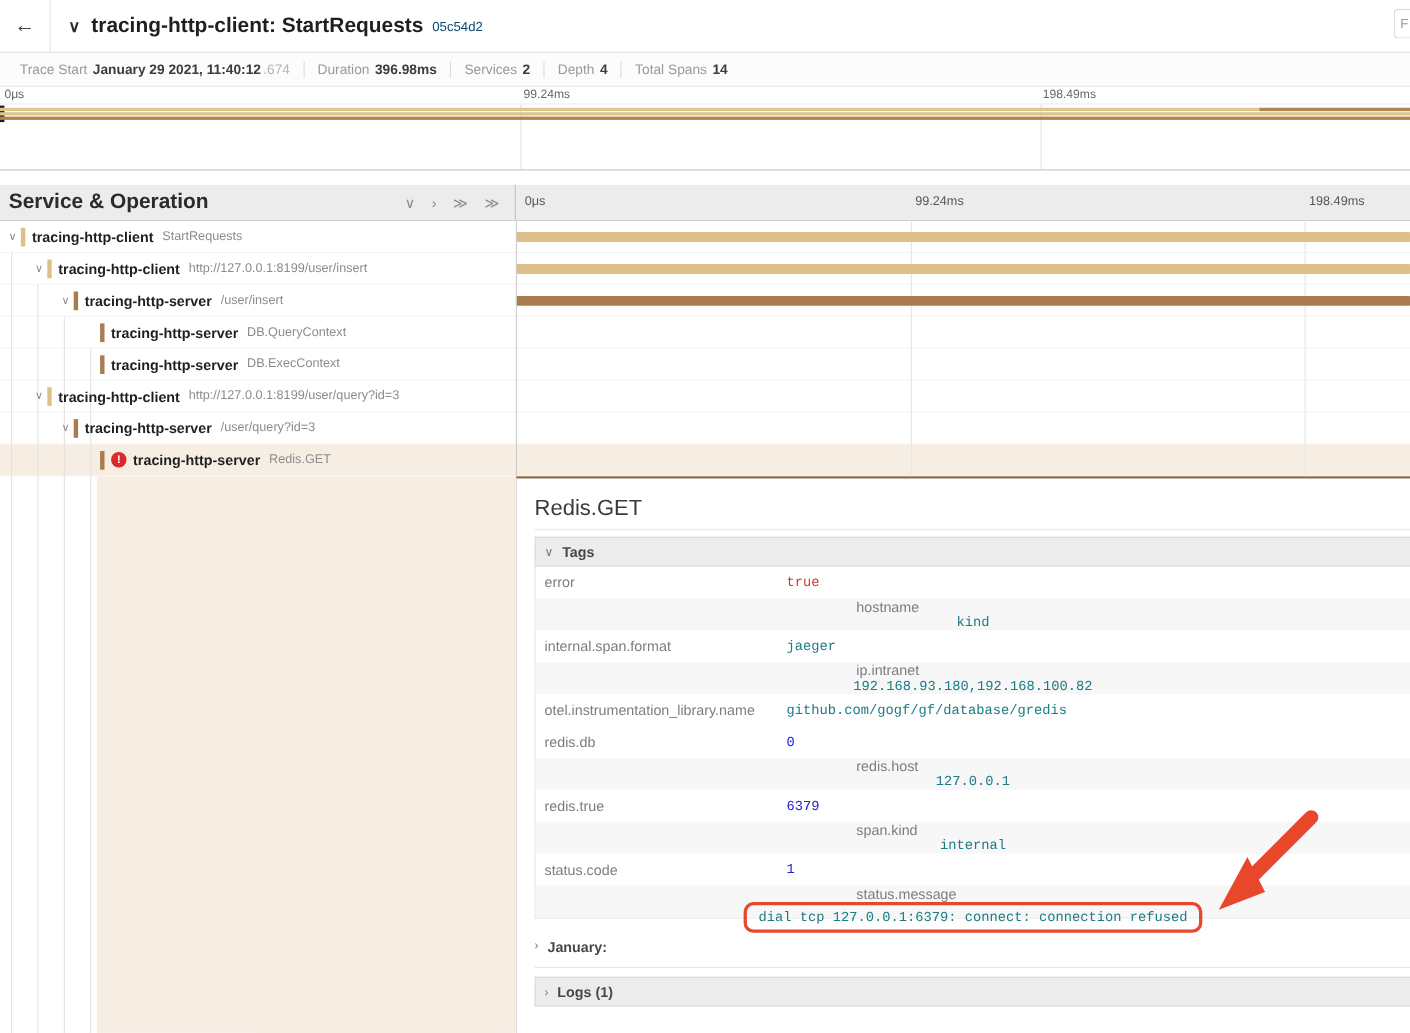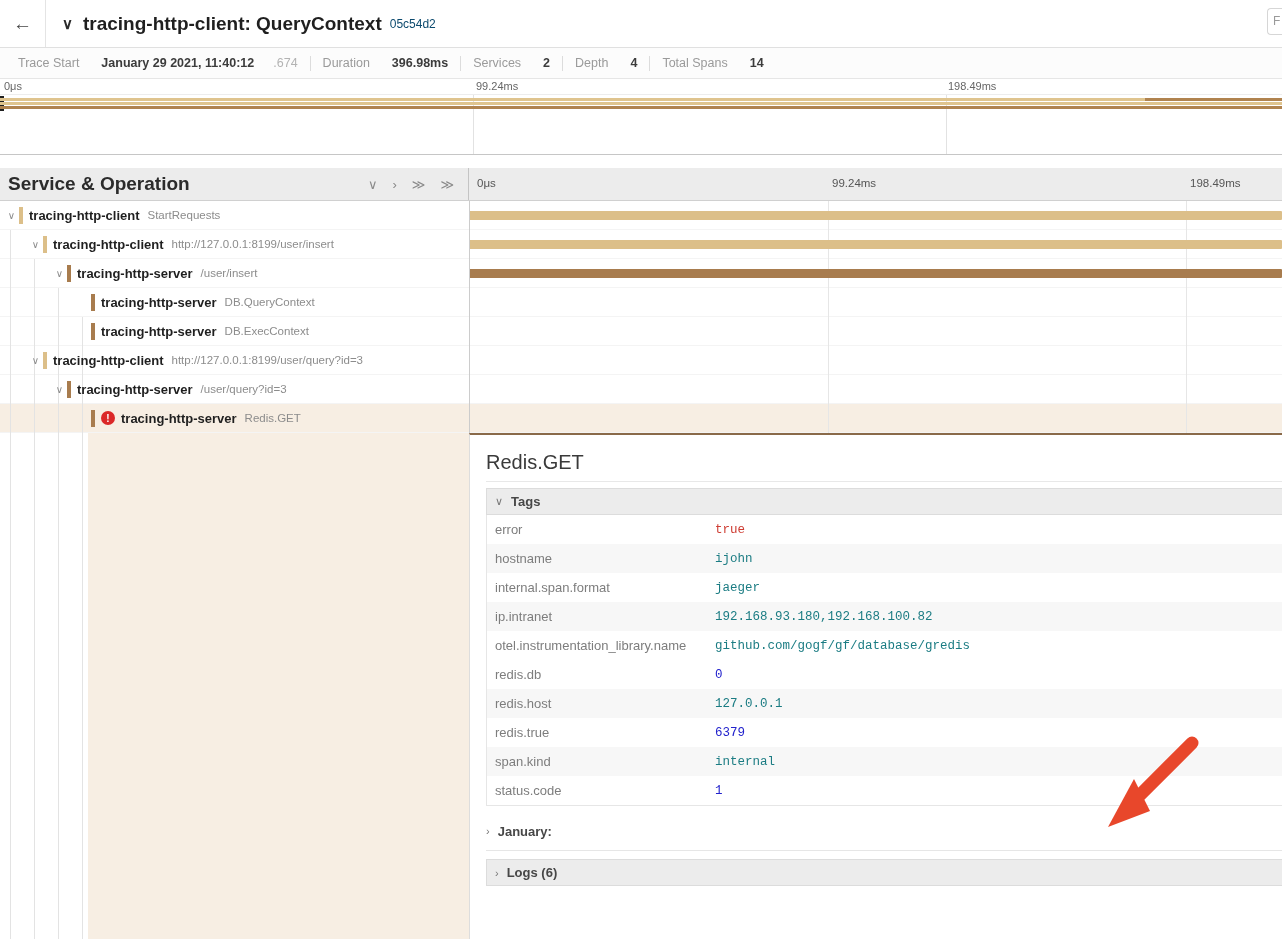--- a/index.html
+++ b/index.html
@@ -10,21 +10,21 @@
   
   .topbar { position:relative; display:flex; align-items:center; height:48px; border-bottom:1px solid #e0e0e0; background:#fff; }
   .back-btn { width:46px; height:100%; border-right:1px solid #e4e4e4; display:flex; align-items:center; justify-content:center; font-size:19px; color:#444; cursor:pointer; }
   .title-chevron { margin-left:16px; font-size:15px; font-weight:700; color:#2b2b2b; cursor:pointer; }
   .page-title { margin-left:10px; font-size:19px; font-weight:700; color:#1f1f1f; white-space:nowrap; }
   .trace-id { margin-left:8px; font-size:12px; font-weight:400; color:#0c4a6e; }
   .corner-frag { position:absolute; right:0; top:8px; width:15px; height:27px; border:1px solid #d6d6d6; border-right:none; border-radius:4px 0 0 4px; background:#fff; color:#9a9a9a; font-size:12px; line-height:25px; padding-left:5px; overflow:hidden; }
 
   
   .summary { display:flex; align-items:center; height:31px; background:#fcfcfc; border-bottom:1px solid #e6e6e6; padding-left:6px; font-size:12.5px; }
-  .sum-item { display:flex; align-items:center; gap:22px; padding:0 12px; height:15px; }
+  .sum-item { display:flex; align-items:center; gap:5px; padding:0 12px; height:15px; }
   .sum-item + .sum-item { border-left:1px solid #dcdcdc; }
   .sum-label { color:#9a9a9a; white-space:nowrap; }
   .sum-value { color:#3c3c3c; font-weight:700; white-space:nowrap; }
   .sum-suffix { color:#b3b3b3; font-weight:400; margin-left:-3px; }
 
   
   .minimap { position:relative; height:76px; border-bottom:1px solid #c6c6c6; background:#fff; }
   .mini-labels { position:relative; height:15px; font-size:11px; color:#666; }
   .mini-tick { position:absolute; top:1px; white-space:nowrap; }
   .mini-canvas { position:relative; height:60px; border-top:1px solid #ededed; }
@@ -65,42 +65,42 @@
   .detail-left { width:469px; flex:none; position:relative; background:#fff; }
   .detail-left-fill { position:absolute; left:88px; right:0; top:0; bottom:0; background:#f7eee3; }
   .detail-main { flex:1; background:#fff; border-top:2px solid #8a6a4a; border-left:1px solid #ddd; position:relative; overflow:hidden; }
   .detail-title { margin:14px 0 6px 16px; font-size:20px; font-weight:500; color:#3a3a3a; line-height:26px; }
   .detail-divider { height:1px; background:#e8e8e8; margin-left:16px; }
   .acc-header { margin-left:16px; margin-top:6px; height:27px; background:#ececec; border:1px solid #dcdcdc; border-right:none; display:flex; align-items:center; padding-left:8px; cursor:pointer; }
   .acc-chev { color:#777; font-size:11px; margin-right:8px; }
   .acc-label { font-size:13px; font-weight:700; color:#474747; }
   .tags-table { margin-left:16px; border:1px solid #e6e6e6; border-top:none; border-right:none; }
   .tag-row { display:flex; align-items:center; height:29px; font-size:13px; overflow:visible; }
-  .tag-row.alt { background:#f7f7f7; }
+  .tag-row.alt { background:#f7f7f7;flex-direction:column; }
   .tag-key { width:228px; flex:none; padding-left:8px; color:#7d7d7d; white-space:nowrap; }
   .tag-val { font-family:"Liberation Mono","DejaVu Sans Mono",monospace; font-size:12.5px; white-space:nowrap; }
   .k-string { color:#1b7c83; }
   .k-number { color:#2222cc; }
   .k-bool { color:#ce3c32;text-align:right; }
   .hl { display:inline-block; border:3px solid #e8472b; border-radius:9px; padding:4px 10px; position:relative; z-index:2; }
   .process-row { margin:12px 0 0 16px; height:26px; display:flex; align-items:center; cursor:pointer; }
   .process-divider { height:1px; background:#e6e6e6; margin:6px 0 8px 16px; }
   .arrow-annot { position:absolute; left:620px; top:300px; width:110px; height:112px; z-index:5; pointer-events:none; }
 </style>
 </head>
 <body>
 
 <div class="app">
 
   <div class="topbar">
     <div class="back-btn">
       <span>←</span>
     </div>
     <span class="title-chevron">∨</span>
-    <span class="page-title">tracing-http-client: QueryContext</span>
+    <span class="page-title">tracing-http-client: StartRequests</span>
     <span class="trace-id">05c54d2</span>
     <div class="corner-frag">F</div>
   </div>
 
   <div class="summary">
       <div class="sum-item">
         <span class="sum-label">Trace Start</span>
         <span class="sum-value">January 29 2021, 11:40:12</span>
         <span class="sum-suffix">.674</span>
       </div>
@@ -260,21 +260,21 @@
         <span class="acc-chev">∨</span>
         <span class="acc-label">Tags</span>
       </div>
       <div class="tags-table">
           <div class="tag-row">
             <div class="tag-key">error</div>
             <div class="tag-val k-bool"><span>true</span></div>
           </div>
           <div class="tag-row alt">
             <div class="tag-key">hostname</div>
-            <div class="tag-val k-string"><span>ijohn</span></div>
+            <div class="tag-val k-string"><span>kind</span></div>
           </div>
           <div class="tag-row">
             <div class="tag-key">internal.span.format</div>
             <div class="tag-val k-string"><span>jaeger</span></div>
           </div>
           <div class="tag-row alt">
             <div class="tag-key">ip.intranet</div>
             <div class="tag-val k-string"><span>192.168.93.180,192.168.100.82</span></div>
           </div>
           <div class="tag-row">
@@ -293,32 +293,36 @@
             <div class="tag-key">redis.true</div>
             <div class="tag-val k-number"><span>6379</span></div>
           </div>
           <div class="tag-row alt">
             <div class="tag-key">span.kind</div>
             <div class="tag-val k-string"><span>internal</span></div>
           </div>
           <div class="tag-row">
             <div class="tag-key">status.code</div>
             <div class="tag-val k-number"><span>1</span></div>
+          </div>
+          <div class="tag-row alt">
+            <div class="tag-key">status.message</div>
+            <div class="tag-val k-string"><span class="hl">dial tcp 127.0.0.1:6379: connect: connection refused</span></div>
           </div>
         </div>
 
       <div class="process-row">
         <span class="acc-chev">›</span>
         <span class="acc-label">January:</span>
       </div>
       <div class="process-divider"></div>
 
       <div class="acc-header">
         <span class="acc-chev">›</span>
-        <span class="acc-label">Logs (6)</span>
+        <span class="acc-label">Logs (1)</span>
       </div>
 
       <svg class="arrow-annot" viewBox="0 0 110 112">
         <path d="M102 8 L50 60" stroke="#e8472b" stroke-width="13" stroke-linecap="round" fill="none"></path>
         <polygon points="18,92 60,76 44,44" fill="#e8472b"></polygon>
       </svg>
     </div>
   </div>
 
 </div>

